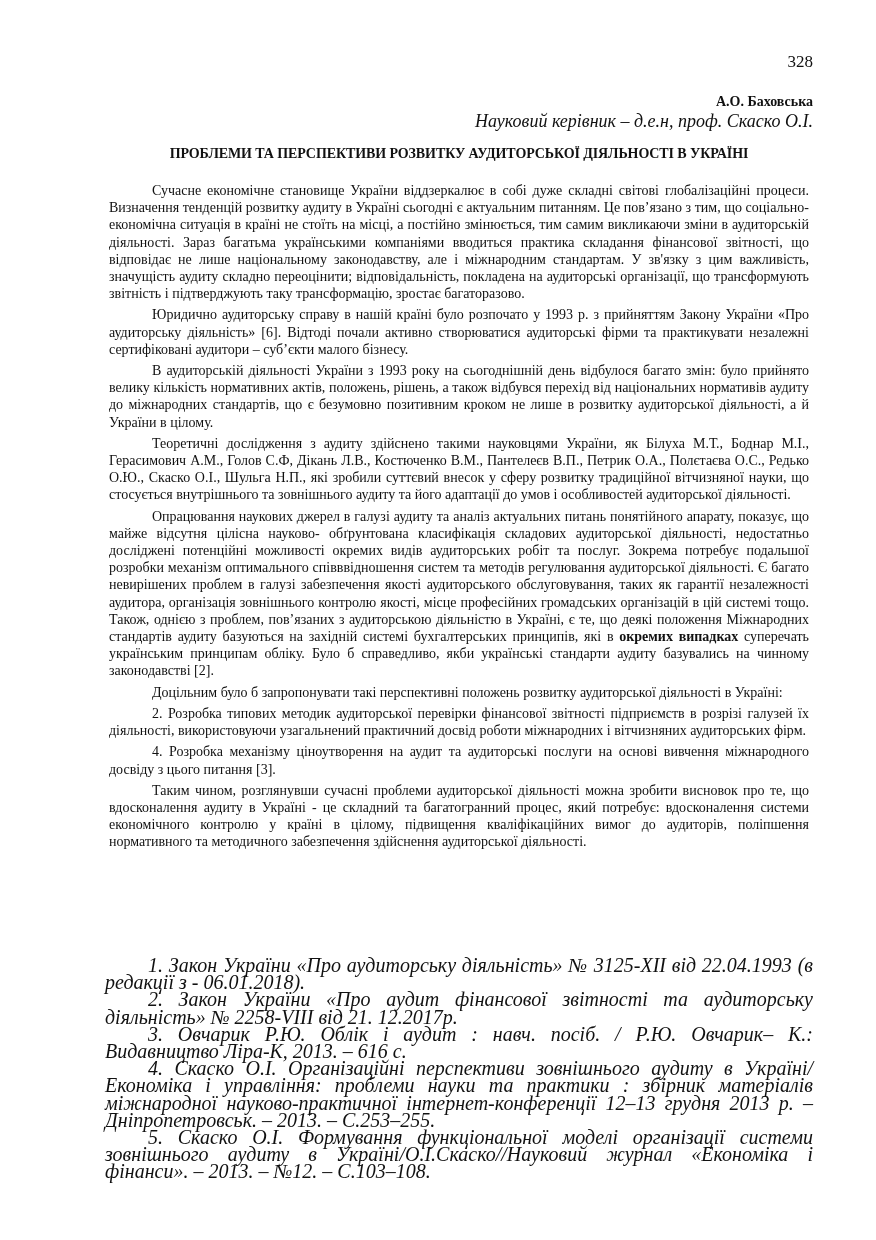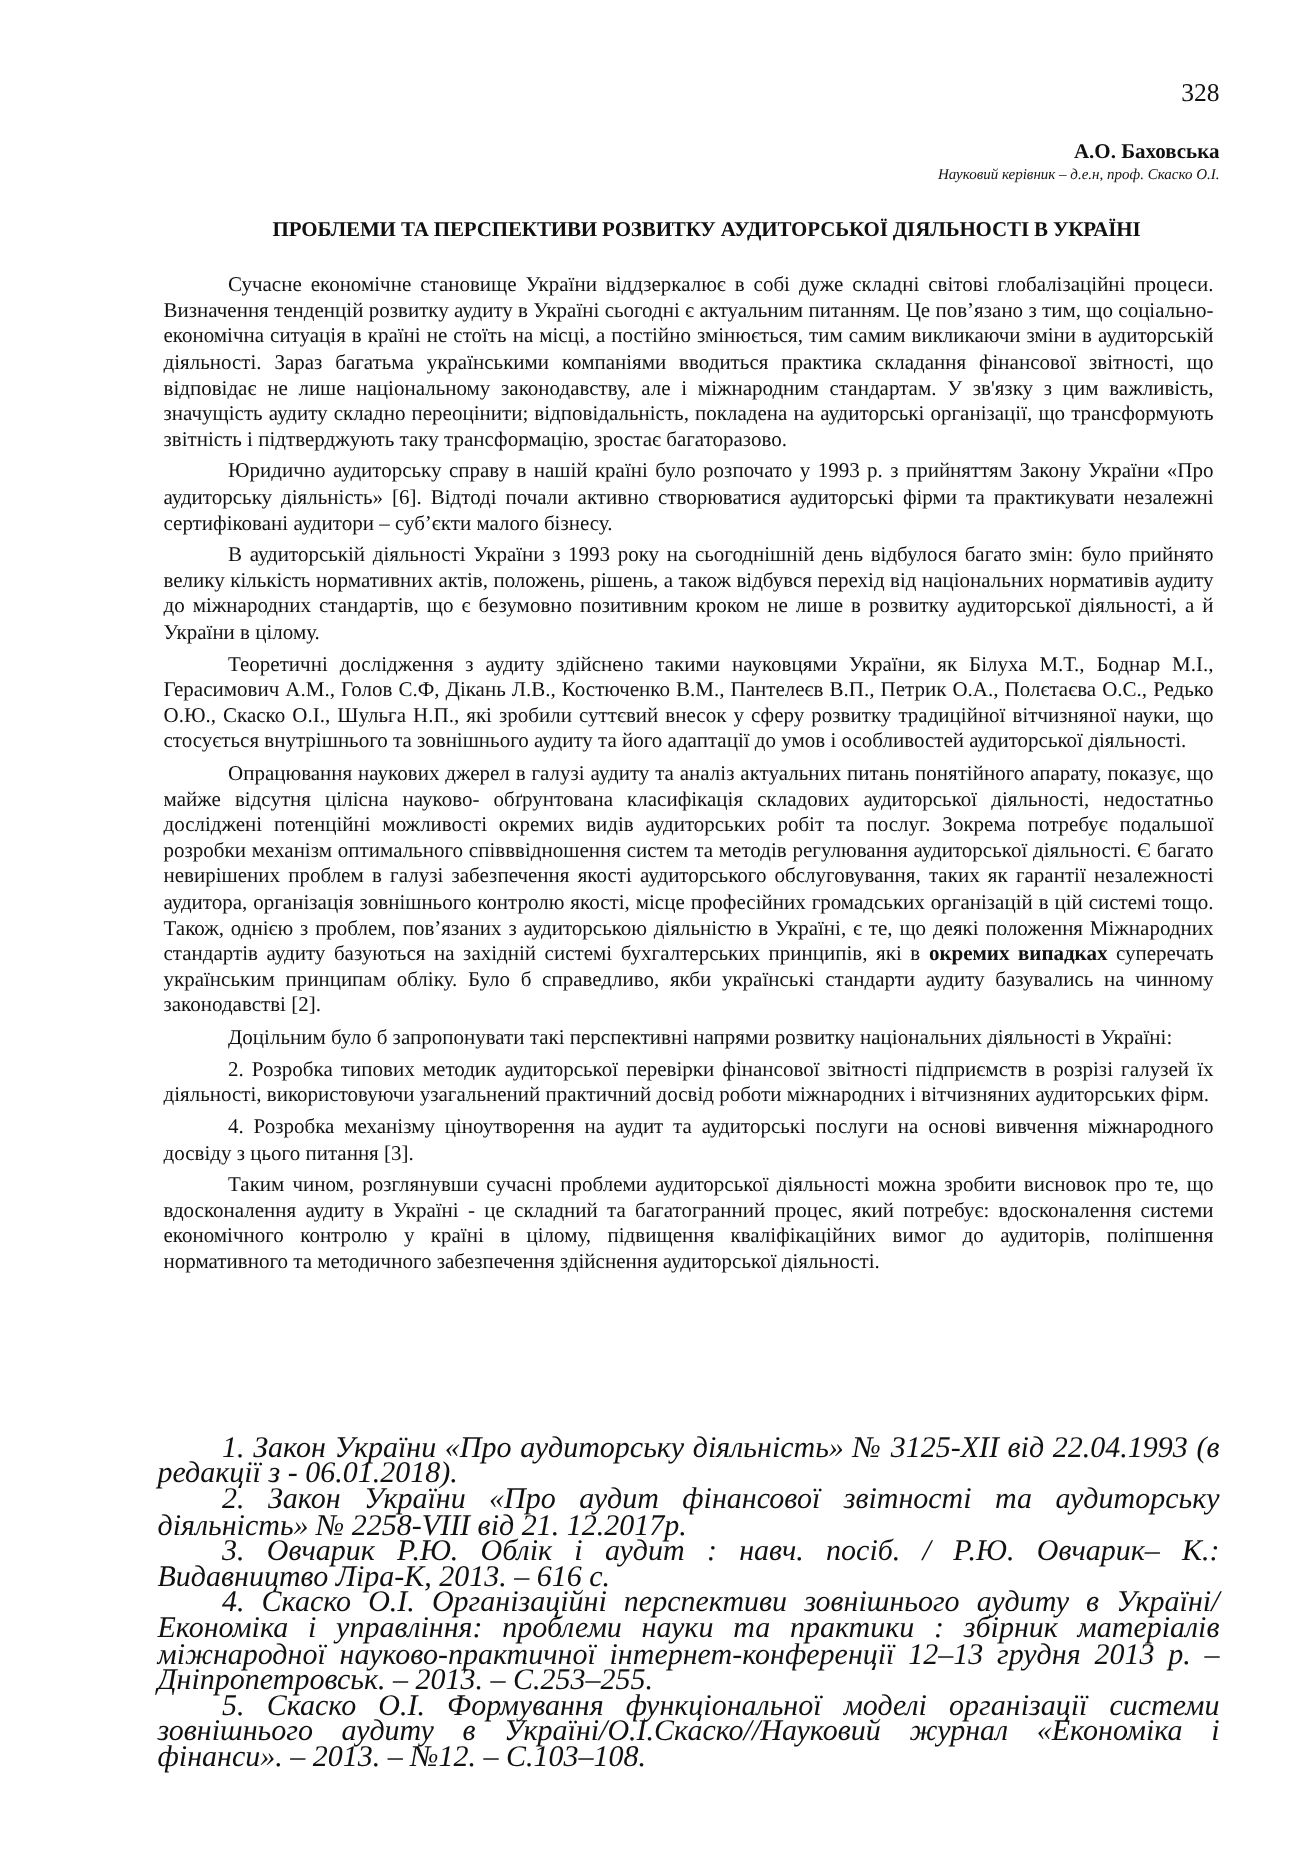--- a/index.html
+++ b/index.html
@@ -1,22 +1,22 @@
 <!DOCTYPE html>
 <html><head>
 <meta charset="utf-8">
 <style>
   html, body { margin: 0; padding: 0; background: #ffffff; }
   body { width: 876px; height: 1240px; position: relative; overflow: hidden;
          font-family: "Liberation Serif", "DejaVu Serif", serif; color: #111; }
   .page { position: absolute; left: 105px; top: 0; width: 708px; }
   .page-number { position: absolute; top: 52px; right: 0; font-size: 17px; }
   .author { position: absolute; top: 94px; right: 0; font-size: 14px; font-weight: bold; }
-  .supervisor { position: absolute; top: 111px; right: 0; font-size: 10px; font-style: italic; }
-  .title { position: absolute; top: 146px; left: 12px; width: 708px; text-align: center;
+  .supervisor { position: absolute; top: 111px; right: 0; font-size: 18px; font-style: italic; }
+  .title { position: absolute; top: 146px; left: 0; width: 708px; text-align: center;
            font-size: 14px; font-weight: bold; letter-spacing: -0.1px; }
   .body { position: absolute; top: 178px; left: 0; width: 708px; font-size: 14px;
           line-height: 17.2px; text-align: justify; }
   .body p { margin: 4px; text-indent: 43px; }
   .body b { font-weight: bold; }
   .refs { position: absolute; top: 957px; left: 0; width: 708px; font-size: 20px;
           line-height: 17.2px; font-style: italic; text-align: justify; }
   .refs p { margin: 0; text-indent: 43px; }
 </style>
 </head>
@@ -27,21 +27,21 @@
   <div class="author">А.О. Баховська</div>
   <div class="supervisor">Науковий керівник – д.е.н, проф. Скаско О.І.</div>
   <div class="title">ПРОБЛЕМИ ТА ПЕРСПЕКТИВИ РОЗВИТКУ АУДИТОРСЬКОЇ ДІЯЛЬНОСТІ В УКРАЇНІ</div>
 
   <div class="body">
     <p>Сучасне економічне становище України віддзеркалює в собі дуже складні світові глобалізаційні процеси. Визначення тенденцій розвитку аудиту в Україні сьогодні є актуальним питанням. Це пов’язано з тим, що соціально-економічна ситуація в країні не стоїть на місці, а постійно змінюється, тим самим викликаючи зміни в аудиторській діяльності. Зараз багатьма українськими компаніями вводиться практика складання фінансової звітності, що відповідає не лише національному законодавству, але і міжнародним стандартам. У зв'язку з цим важливість, значущість аудиту складно переоцінити; відповідальність, покладена на аудиторські організації, що трансформують звітність і підтверджують таку трансформацію, зростає багаторазово.</p>
     <p>Юридично аудиторську справу в нашій країні було розпочато у 1993 р. з прийняттям Закону України «Про аудиторську діяльність» [6]. Відтоді почали активно створюватися аудиторські фірми та практикувати незалежні сертифіковані аудитори – суб’єкти малого бізнесу.</p>
     <p>В аудиторській діяльності України з 1993 року на сьогоднішній день відбулося багато змін: було прийнято велику кількість нормативних актів, положень, рішень, а також відбувся перехід від національних нормативів аудиту до міжнародних стандартів, що є безумовно позитивним кроком не лише в розвитку аудиторської діяльності, а й України в цілому.</p>
     <p>Теоретичні дослідження з аудиту здійснено такими науковцями України, як Білуха М.Т., Боднар М.І., Герасимович А.М., Голов С.Ф, Дікань Л.В., Костюченко В.М., Пантелеєв В.П., Петрик О.А., Полєтаєва О.С., Редько О.Ю., Скаско О.І., Шульга Н.П., які зробили суттєвий внесок у сферу розвитку традиційної вітчизняної науки, що стосується внутрішнього та зовнішнього аудиту та його адаптації до умов і особливостей аудиторської діяльності.</p>
     <p><span>Опрацювання наукових джерел в галузі аудиту та аналіз актуальних питань понятійного апарату, показує, що майже відсутня цілісна науково- обґрунтована класифікація складових аудиторської діяльності, недостатньо досліджені потенційні можливості окремих видів аудиторських робіт та послуг. Зокрема потребує подальшої розробки механізм оптимального співввідношення систем та методів регулювання аудиторської діяльності. Є багато невирішених проблем в галузі забезпечення якості аудиторського обслуговування, таких як гарантії незалежності аудитора, організація зовнішнього контролю якості, місце професійних громадських організацій в цій системі тощо. Також, однією з проблем, пов’язаних з аудиторською діяльністю в Україні, є те, що деякі положення Міжнародних стандартів аудиту базуються на західній системі бухгалтерських принципів, які в </span><b>окремих випадках</b><span> суперечать українським принципам обліку. Було б справедливо, якби українські стандарти аудиту базувались на чинному законодавстві [2].</span></p>
-    <p>Доцільним було б запропонувати такі перспективні напрями розвитку національних діяльності в Україні:</p>
+    <p>Доцільним було б запропонувати такі перспективні положень розвитку аудиторської діяльності в Україні:</p>
     <p>2. Розробка типових методик аудиторської перевірки фінансової звітності підприємств в розрізі галузей їх діяльності, використовуючи узагальнений практичний досвід роботи міжнародних і вітчизняних аудиторських фірм.</p>
     <p>4. Розробка механізму ціноутворення на аудит та аудиторські послуги на основі вивчення міжнародного досвіду з цього питання [3].</p>
     <p>Таким чином, розглянувши сучасні проблеми аудиторської діяльності можна зробити висновок про те, що вдосконалення аудиту в Україні - це складний та багатогранний процес, який потребує: вдосконалення системи економічного контролю у країні в цілому, підвищення кваліфікаційних вимог до аудиторів, поліпшення нормативного та методичного забезпечення здійснення аудиторської діяльності.</p>
   </div>
 
   <div class="refs">
     <p>1. Закон України «Про аудиторську діяльність» № 3125-XII від 22.04.1993 (в редакції з - 06.01.2018).</p>
     <p>2. Закон України «Про аудит фінансової звітності та аудиторську діяльність»  № 2258-VIII  від 21. 12.2017р.</p>
     <p>3. Овчарик Р.Ю. Облік і аудит : навч. посіб. / Р.Ю. Овчарик– К.: Видавництво Ліра-К, 2013. – 616 с.</p>
     <p>4. Скаско О.І. Організаційні перспективи зовнішнього аудиту в Україні/ Економіка і управління: проблеми науки та практики : збірник матеріалів міжнародної науково-практичної інтернет-конференції 12–13 грудня 2013 р. –Дніпропетровськ. – 2013. – С.253–255.</p>

